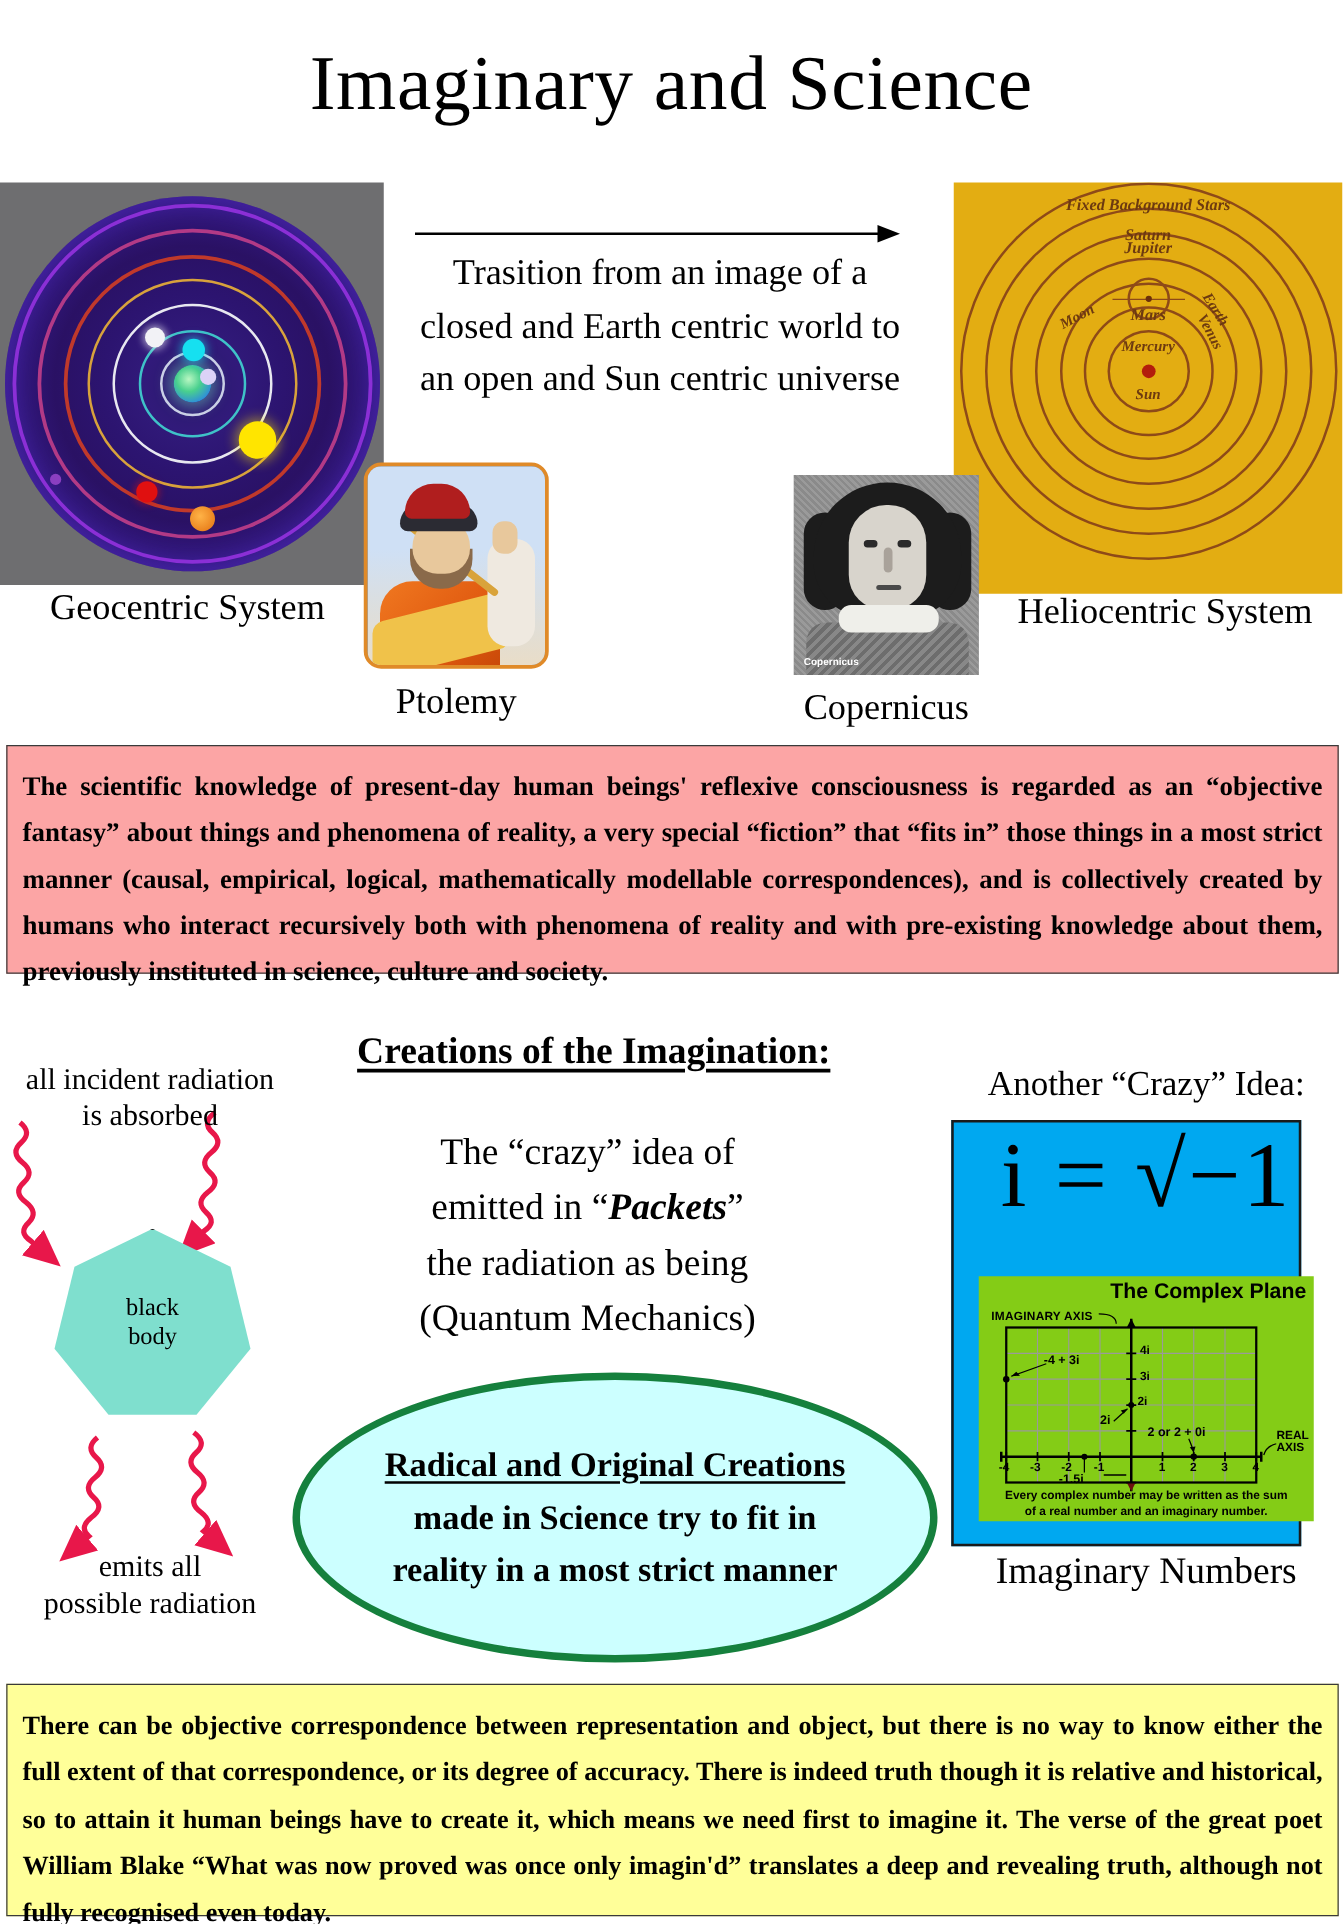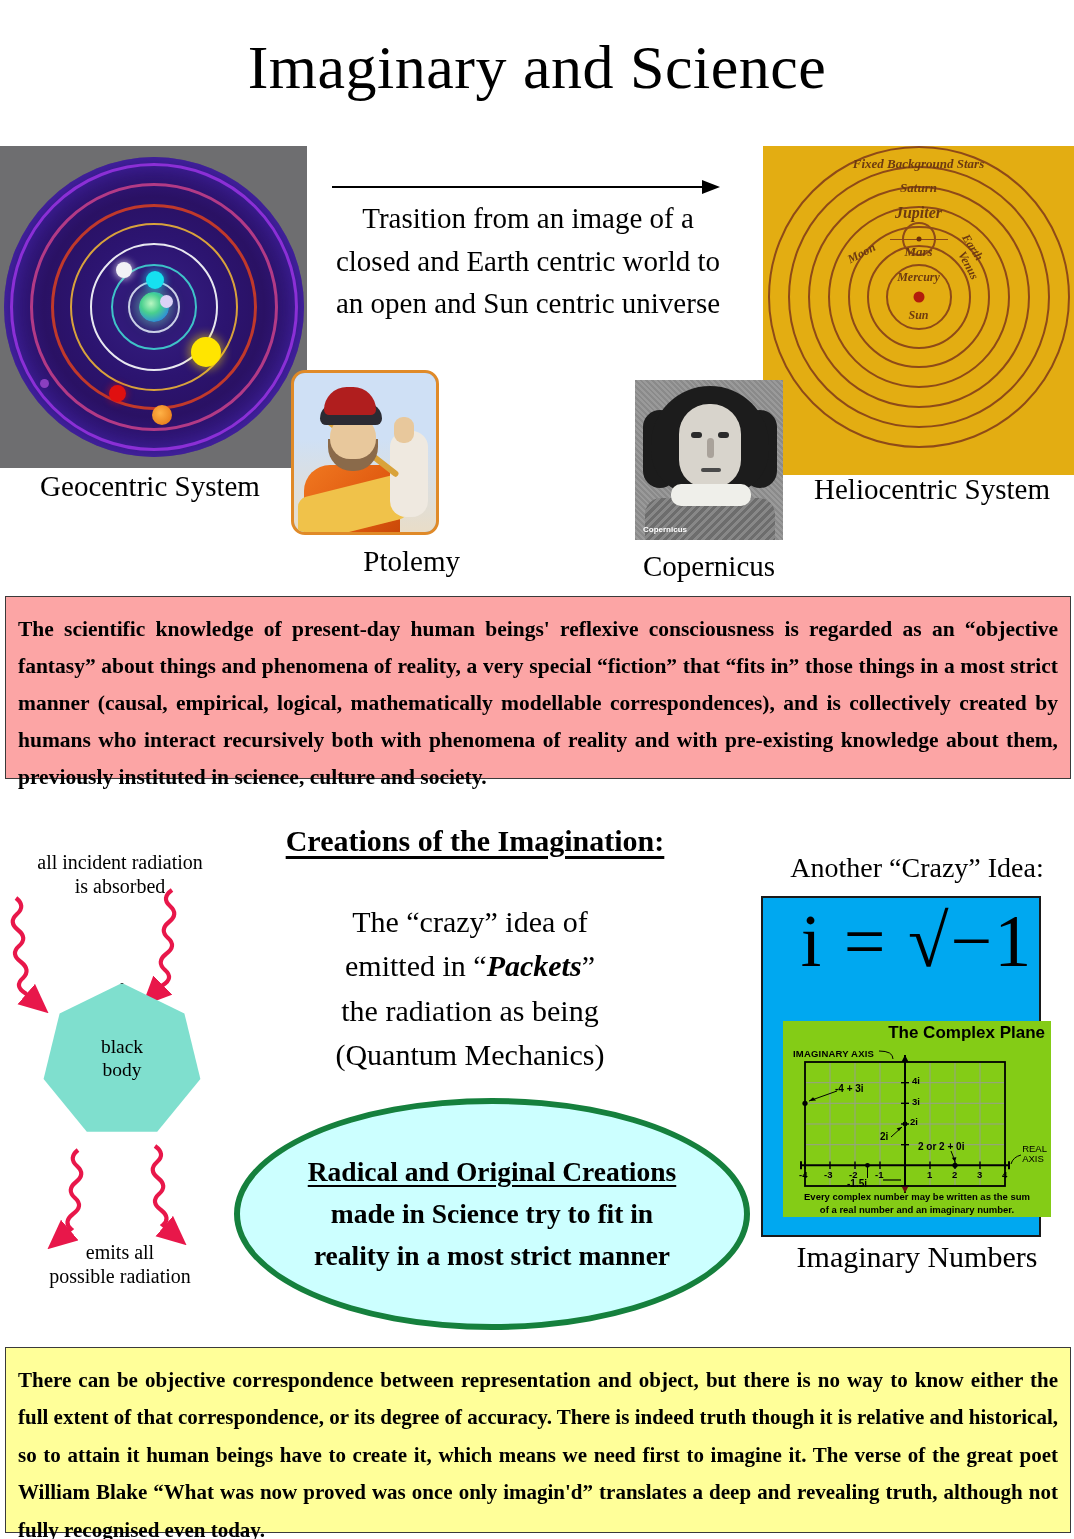--- a/index.html
+++ b/index.html
@@ -84,21 +84,21 @@
   .h-earth-dot{ position:absolute; left:50%; top:50%; transform:translate(-50%,-50%);
     width:5px;height:5px;border-radius:50%;background:#6b2f0c;}
   .h-earth-line{ position:absolute; left:-14px; top:50%; width:58px; height:1px; background:#8e4a18;}
   .h-sun{ position:absolute; left:50%; top:46%; transform:translate(-50%,-50%);
     width:11px;height:11px;border-radius:50%;background:#b31c0c;}
   .h-lab{ position:absolute; left:50%; transform:translateX(-50%);
     font-family:"Liberation Serif", serif; font-style:italic; font-weight:bold;
     color:#6d3a10; white-space:nowrap; }
   .hl-stars{ top:10px;  font-size:13px; }
   .hl-sat  { top:34px;  font-size:13px; }
-  .hl-jup  { top:58px;  font-size:16px; }
+  .hl-jup  { top:44px;  font-size:13px; }
   .hl-mars { top:82px;  font-size:13px;margin-top:16px; }
   .hl-merc { top:124px; font-size:12px; }
   .hl-sun  { top:162px; font-size:12px; }
   .hl-moon { position:absolute; left:84px; top:100px; font-size:12px; transform:rotate(-28deg); }
   .hl-earth{ position:absolute; left:195px; top:94px; font-size:12px; transform:rotate(58deg); }
   .hl-venus{ position:absolute; left:190px; top:112px; font-size:12px; transform:rotate(62deg); }
   .helio-caption{ position:absolute; left:790px; top:473px; width:284px; text-align:center;
     font-size:29px; }
 
   
@@ -119,21 +119,21 @@
     border-radius:26px 18px 0 0;}
   .pt-sash{ position:absolute; left:4px; top:112px; width:110px;height:46px;
     background:#f0c24a; transform:skewY(-14deg); border-radius:8px;}
   .pt-staff{ position:absolute; left:18px; top:70px; width:96px;height:6px;
     background:#d9a33a; transform:rotate(38deg); border-radius:3px;}
   .pt-arm{ position:absolute; left:96px; top:58px; width:38px;height:86px;
     background:#efe9e0; border-radius:16px;}
   .pt-hand{ position:absolute; left:100px; top:44px; width:20px;height:26px;
     background:#e8c89c; border-radius:9px;}
   .ptolemy-caption{ position:absolute; left:270px; top:545px; width:190px;
-    text-align:right; font-size:29px; }
+    text-align:center; font-size:29px; }
 
   
   .cop-wrap{ position:absolute; left:635px; top:380px; width:148px; height:160px;
     overflow:hidden; background:#8c8c8c; }
   .cop-bg{ position:absolute; inset:0;
     background:repeating-linear-gradient(45deg,#8a8a8a 0 2px,#9a9a9a 2px 4px);}
   .cop-hair{ position:absolute; left:16px; top:6px; width:118px; height:108px;
     background:#1c1c1c; border-radius:60px 60px 44px 44px;}
   .cop-hair2{ position:absolute; left:8px; top:30px; width:34px;height:78px;
     background:#1c1c1c; border-radius:20px;}
@@ -172,21 +172,21 @@
     text-decoration:underline; text-underline-offset:5px; }
 
   
   .crazy-text{ position:absolute; left:210px; top:900px; width:520px;
     text-align:center; font-size:30px; line-height:1.48; }
   .crazy-text .packets{ font-weight:bold; font-style:italic; }
 
   
   .bb-wrap{ position:absolute; left:0px; top:850px; width:240px; height:440px; }
   .bb-label{ position:absolute; width:100%; text-align:center;
-    font-family:"Liberation Serif", serif; font-size:20px; line-height:1.22; }
+    font-family:"Liberation Serif", serif; font-size:24px; line-height:1.22; }
   .bb-label-top{ top:0px; }
   .bb-label-bottom{ top:390px; }
   .bb-poly{ position:absolute; left:42px; top:133px; width:160px; height:160px;
     background:#7fdfce;
     border:1px solid #222;
     clip-path:polygon(50% 0%, 89% 19%, 99% 60%, 72% 93%, 28% 93%, 1% 60%, 11% 19%);
   }
   .bb-poly-txt{ position:absolute; left:42px; top:185px; width:160px; text-align:center;
     font-size:19.5px; line-height:1.2; }
   .bb-svg{ position:absolute; left:0; top:0; width:240px; height:440px; }
@@ -201,21 +201,21 @@
     letter-spacing:2px; }
 
   
   .cplane{ position:absolute; left:20px; top:123px; width:268px; height:196px;
     background:#84cc16; }
   .cp-title{ position:absolute; right:6px; top:2px; font-family:"Liberation Sans",sans-serif;
     font-weight:bold; font-size:17px; }
   .cp-imaglab{ position:absolute; left:10px; top:27px; font-family:"Liberation Sans",sans-serif;
     font-weight:bold; font-size:9.5px; letter-spacing:.2px;}
   .cp-reallab{ position:absolute; right:4px; top:123px; font-family:"Liberation Sans",sans-serif;
-    font-weight:normal; font-size:9.5px; line-height:1.1; text-align:left;margin-left:28px;}
+    font-weight:bold; font-size:9.5px; line-height:1.1; text-align:left;margin-left:28px;}
   .cp-foot{ position:absolute; left:0; top:170px; width:268px; text-align:center;
     font-family:"Liberation Sans",sans-serif; font-weight:bold; font-size:9.5px; line-height:1.35;}
   .cp-svg{ position:absolute; left:0; top:0; width:268px; height:196px; }
 
   .imag-caption{ position:absolute; left:760px; top:1240px; width:314px;
     text-align:center; font-size:30px; }
 
   
   .ellipse{ position:absolute; left:234px; top:1098px; width:516px; height:232px;
     border-radius:50%; background:#ccffff; border:6px solid #15803d;

